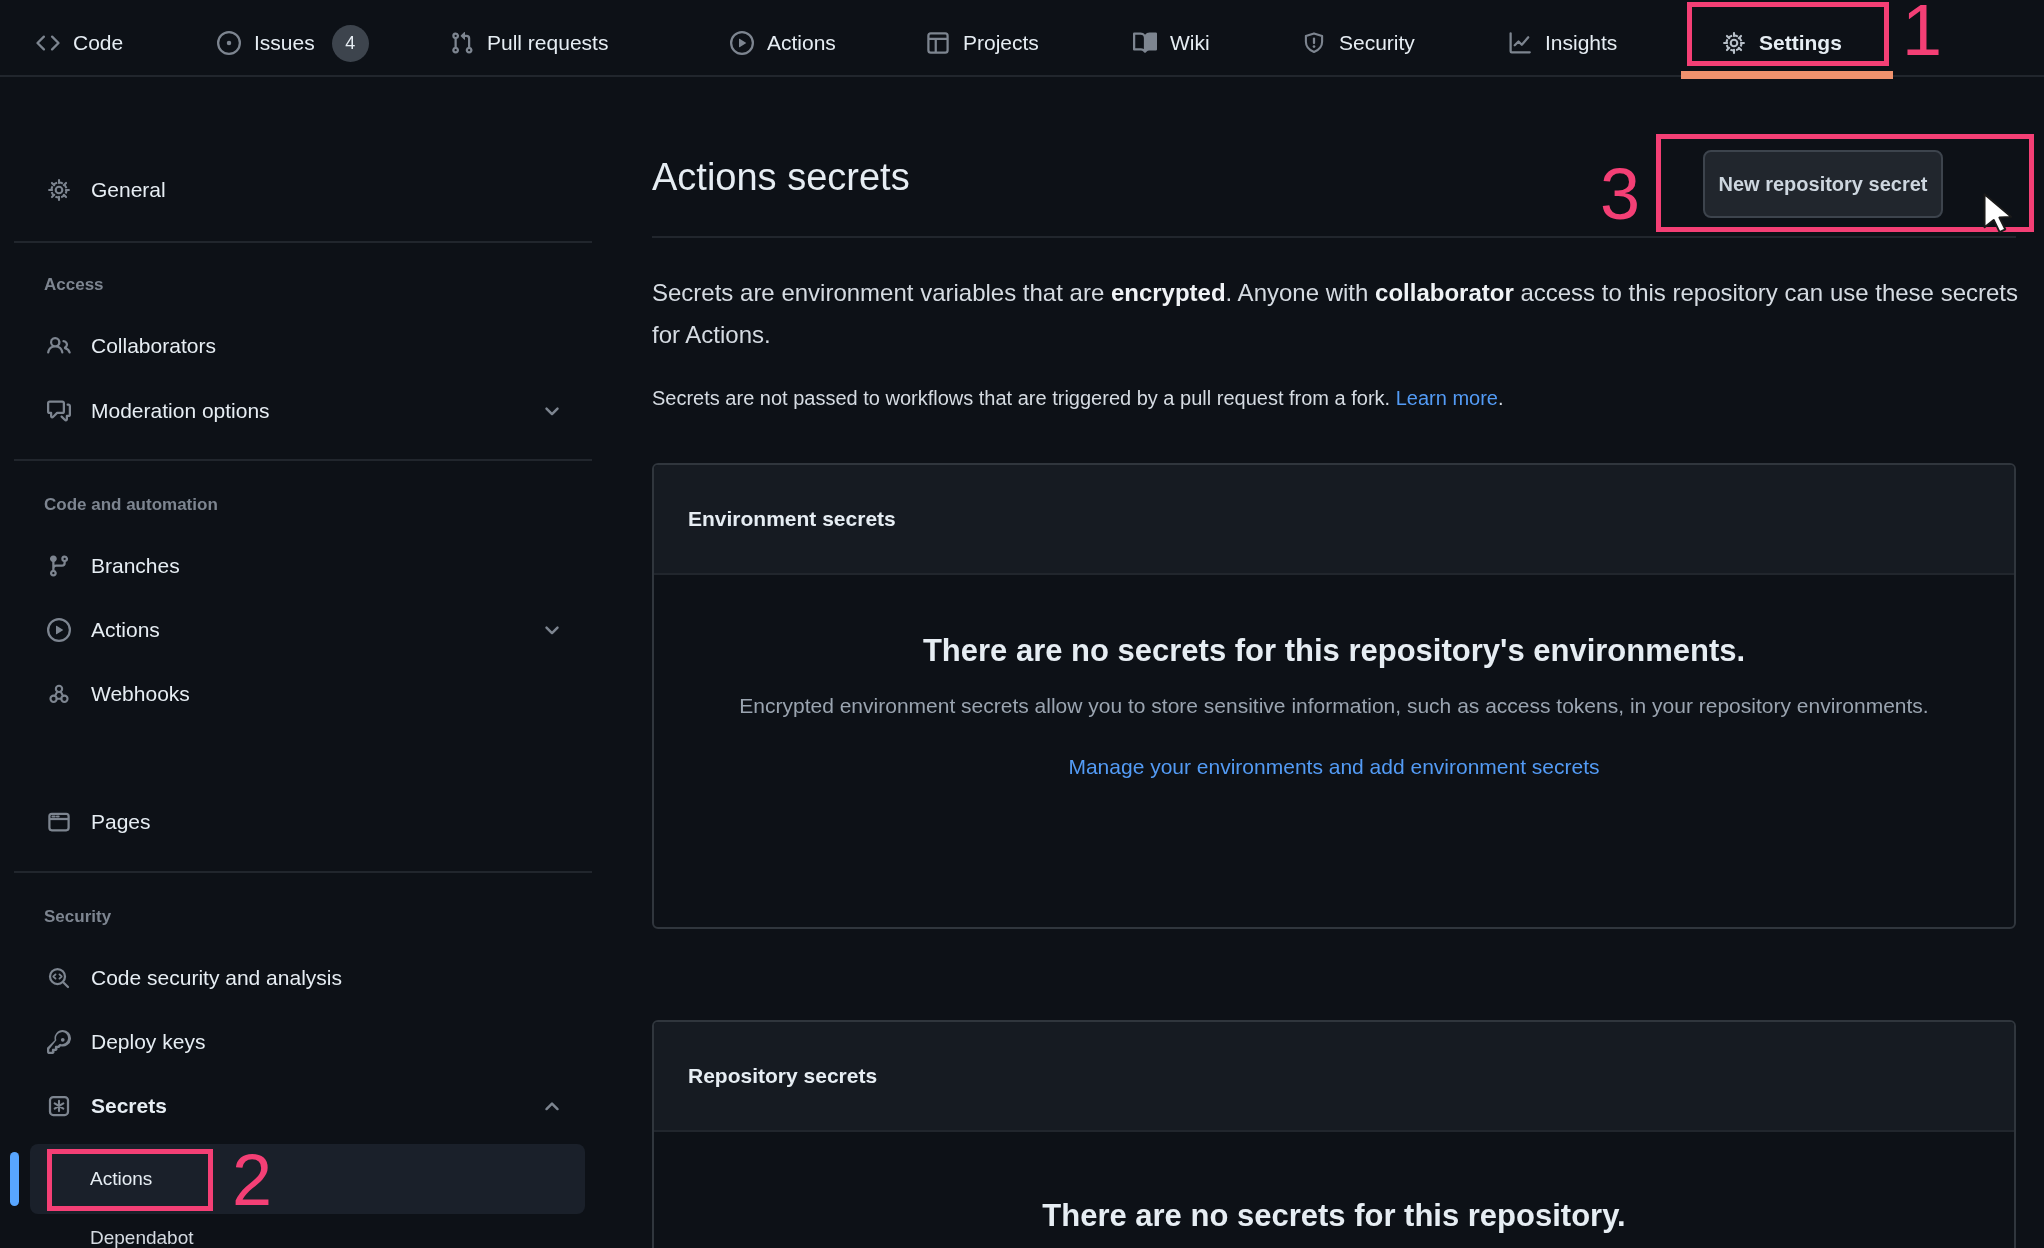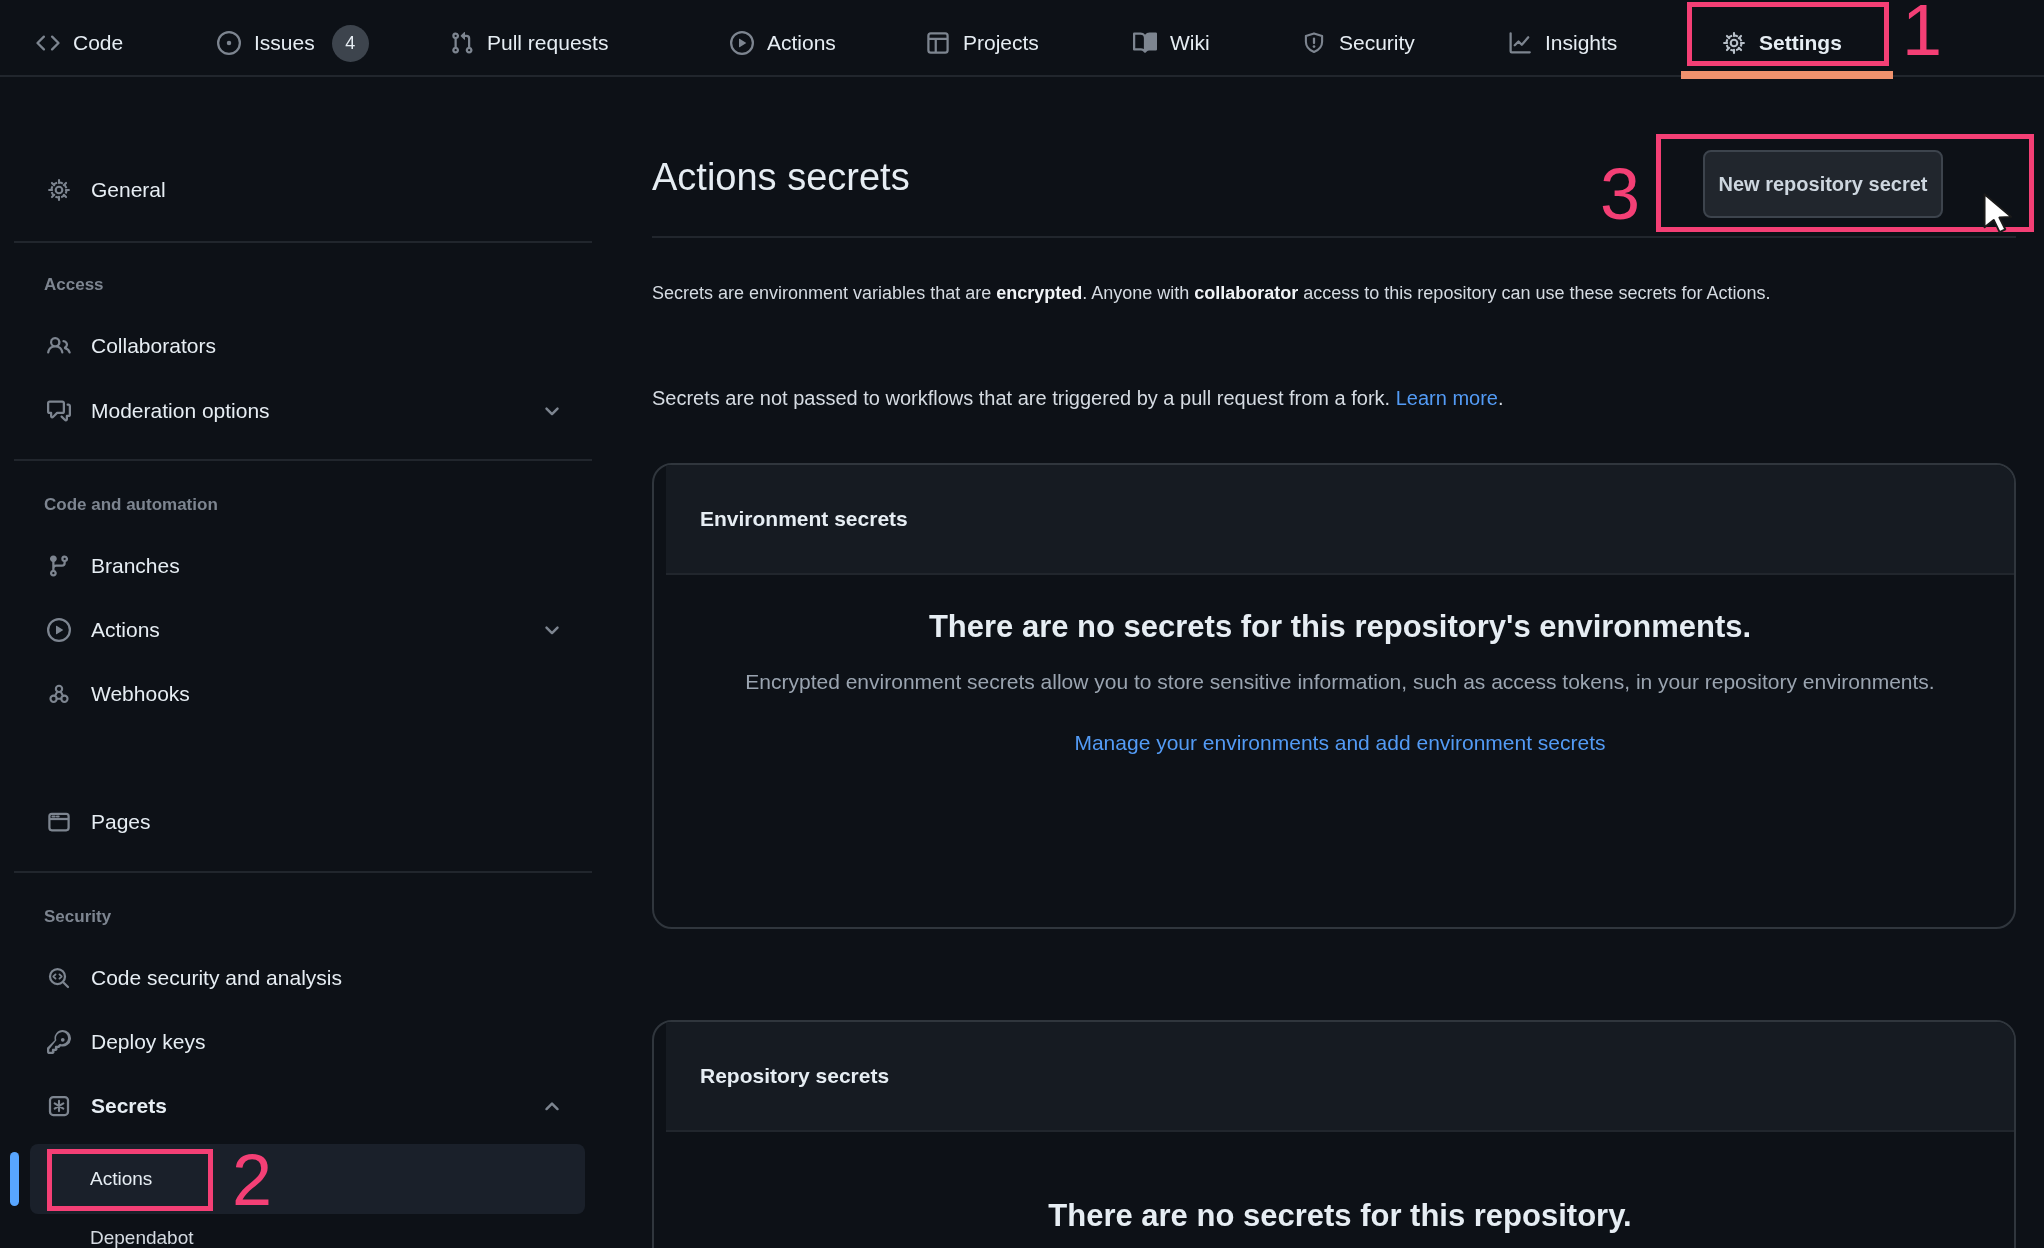--- a/index.html
+++ b/index.html
@@ -43,31 +43,31 @@
   .sub-row-selected .lbl{margin-left:60px;font-size:19px;color:var(--text);}
   .accent-bar{position:absolute;left:10px;top:1075px;width:9px;height:54px;border-radius:5px;background:var(--accent-blue);}
   .sub-row{position:absolute;left:90px;top:1145px;height:32px;display:flex;align-items:center;font-size:19px;color:var(--text-dim);cursor:pointer;}
 
   
   .main{position:absolute;left:652px;top:77px;width:1364px;}
   .page-title{position:absolute;left:0;top:79px;font-size:38px;font-weight:400;color:var(--text);}
   .head-divider{position:absolute;left:0;top:159px;width:1364px;border-top:2px solid var(--divider);}
   .btn-primary-area{position:absolute;left:1051px;top:73px;width:280px;height:68px;}
   .btn{width:240px;height:68px;background:var(--btn-bg);border:2px solid var(--btn-border);border-radius:8px;color:#cdd6df;font-size:20px;font-weight:700;font-family:inherit;cursor:pointer;}
-  .intro{position:absolute;left:0;top:195px;width:1372px;font-size:18px;line-height:42px;color:var(--text-dim);}
+  .intro{position:absolute;left:0;top:195px;width:1372px;font-size:24px;line-height:42px;color:var(--text-dim);}
   .intro b{color:#f0f3f6;}
   .fork-note{position:absolute;left:0;top:300px;width:1372px;font-size:20px;line-height:42px;color:var(--text-dim);}
   a.link{color:var(--link);text-decoration:none;cursor:pointer;}
 
-  .box{position:absolute;left:0;width:1364px;background:var(--bg);border:2px solid var(--border);border-radius:20px;overflow:hidden;padding-left:12px;}
+  .box{position:absolute;left:0;width:1364px;background:var(--bg);border:2px solid var(--border);border-radius:6px;overflow:hidden;}
   .box-env{top:386px;height:466px;}
   .box-repo{top:943px;height:320px;}
   .box-header{height:110px;background:var(--panel-header);border-bottom:2px solid var(--divider);display:flex;align-items:center;padding-left:34px;font-size:21px;font-weight:700;color:var(--text);}
   .box-body{text-align:center;}
-  .empty-title{margin-top:34px;font-size:31px;font-weight:700;color:var(--text);}
+  .empty-title{margin-top:58px;font-size:31px;font-weight:700;color:var(--text);}
   .empty-body{margin:16px auto 0;max-width:1290px;font-size:21px;line-height:42px;color:var(--muted-body);}
   .box-link{display:block;margin-top:19px;font-size:21px;line-height:42px;}
 
   
   .anno-box{position:absolute;border:5px solid var(--pink);background:transparent;pointer-events:none;}
   .anno-num{position:absolute;color:var(--pink);font-size:72px;font-weight:400;line-height:1;pointer-events:none;}
   .cursor{position:absolute;pointer-events:none;}
 
   svg.ic{display:block;}
   .ic-gray{color:var(--muted);}

